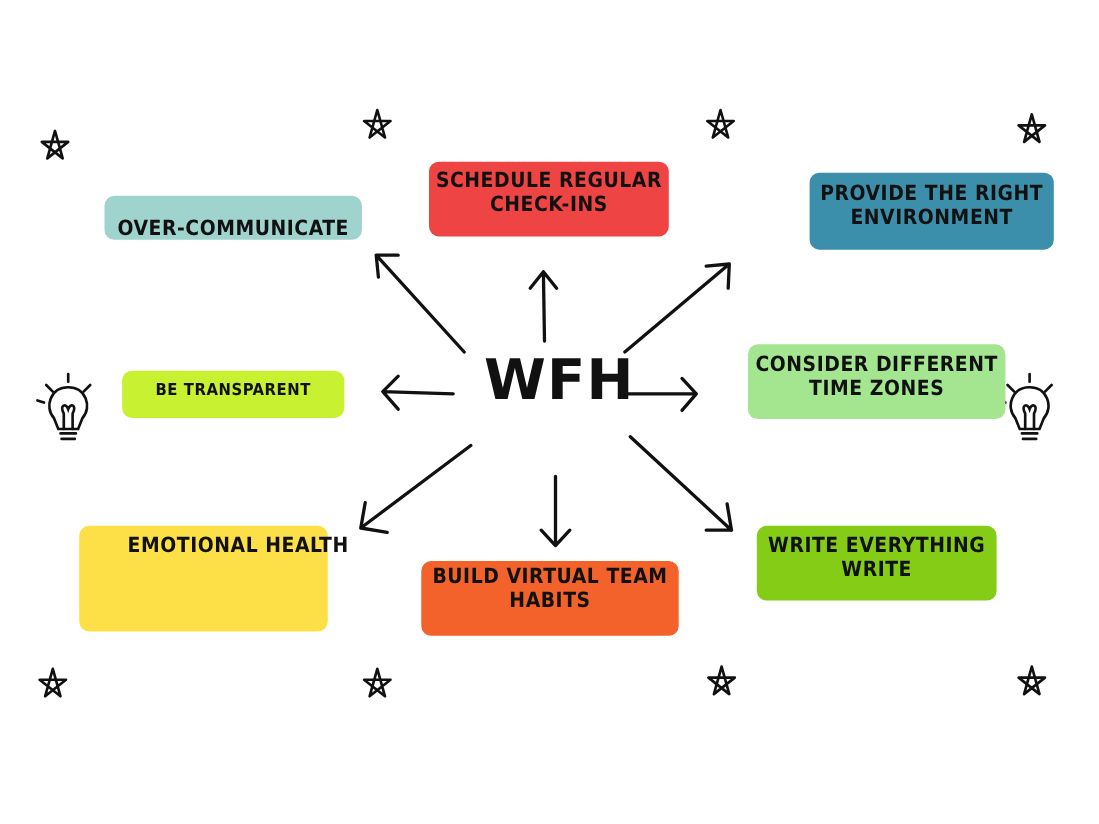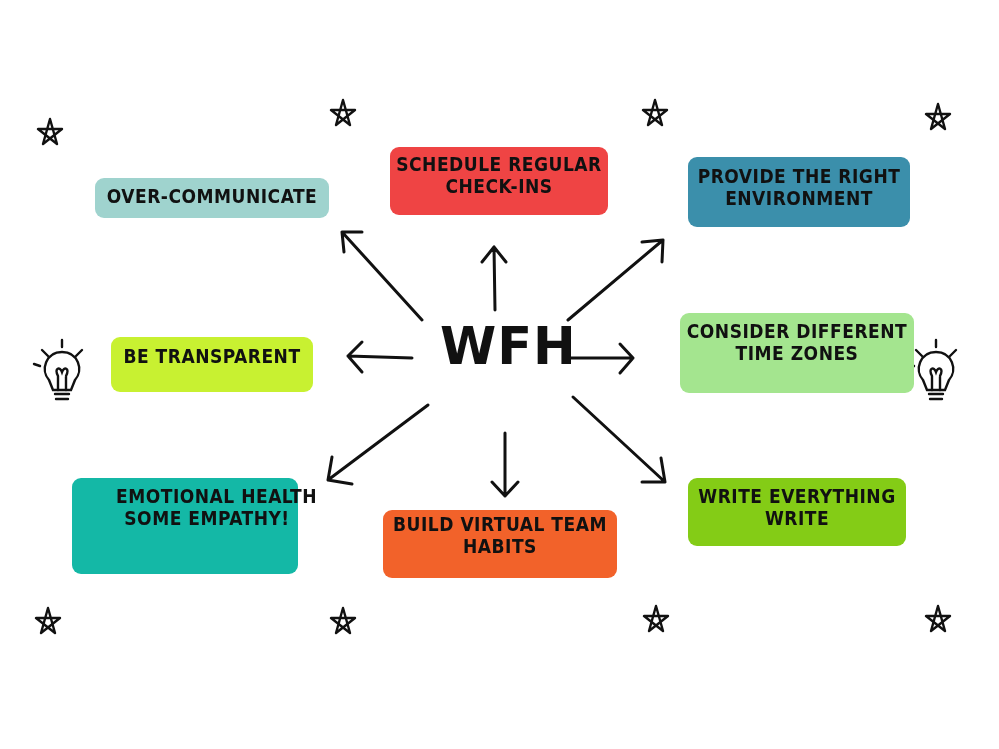--- a/index.html
+++ b/index.html
@@ -43,46 +43,45 @@
     <path d="M428,405 L328,480 M328,480 L352,484 M328,480 L332,457"></path>
     <path d="M505,433 L505,496 M505,496 L492,482 M505,496 L518,482"></path>
     <path d="M573,397 L665,482 M665,482 L661,458 M665,482 L642,482"></path>
   </g>
 </svg>
 
 <div class="center">
   <div>WFH</div>
 </div>
 
-<div class="box lines" style="left:95px;top:178px;width:234px;height:40px;font-size:19px;padding-top:8px;box-sizing:border-box;background:#9fd3ce;">
+<div class="box lines" style="left:95px;top:178px;width:234px;height:40px;font-size:19px;padding-top:20px;box-sizing:border-box;background:#9fd3ce;">
   <div>OVER-COMMUNICATE</div>
 </div>
 
 <div class="box lines" style="left:390px;top:147px;width:218px;height:68px;font-size:19px;padding-top:7px;box-sizing:border-box;background:#ef4444;">
   <div>SCHEDULE REGULAR</div>
   <div>CHECK-INS</div>
 </div>
 
-<div class="box lines" style="left:688px;top:157px;width:222px;height:70px;font-size:19px;padding-top:9px;box-sizing:border-box;background:#3b8fab;">
+<div class="box lines" style="left:736px;top:157px;width:222px;height:70px;font-size:19px;padding-top:9px;box-sizing:border-box;background:#3b8fab;">
   <div>PROVIDE THE RIGHT</div>
   <div>ENVIRONMENT</div>
 </div>
 
-<div class="box lines" style="left:111px;top:337px;width:202px;height:55px;font-size:19px;padding-top:9px;box-sizing:border-box;background:#c8f131;">
+<div class="box lines" style="left:111px;top:337px;width:202px;height:43px;font-size:15px;padding-top:9px;box-sizing:border-box;background:#c8f131;">
   <div>BE TRANSPARENT</div>
 </div>
 
-<div class="box lines" style="left:680px;top:313px;width:234px;height:80px;font-size:19px;padding-top:8px;box-sizing:border-box;background:#a4e58f;">
+<div class="box lines" style="left:680px;top:313px;width:234px;height:68px;font-size:19px;padding-top:8px;box-sizing:border-box;background:#a4e58f;">
   <div>CONSIDER DIFFERENT</div>
   <div>TIME ZONES</div>
 </div>
 
-<div class="box lines" style="left:72px;top:478px;width:226px;height:96px;font-size:19px;padding-top:8px;box-sizing:border-box;background:#14b8a6;padding-left:44px;">
+<div class="box lines" style="left:72px;top:478px;width:226px;height:96px;font-size:19px;padding-top:8px;box-sizing:border-box;background:#fde047;padding-left:44px;">
   <div>EMOTIONAL HEALTH</div>
-  <div>SOME EMPATHY!</div>
 </div>
 
 <div class="box lines" style="left:383px;top:510px;width:234px;height:68px;font-size:19px;padding-top:4px;box-sizing:border-box;background:#f2622a;">
   <div>BUILD VIRTUAL TEAM</div>
   <div>HABITS</div>
 </div>
 
 <div class="box lines" style="left:688px;top:478px;width:218px;height:68px;font-size:19px;padding-top:8px;box-sizing:border-box;background:#84cc16;">
   <div>WRITE EVERYTHING</div>
   <div>WRITE</div>

